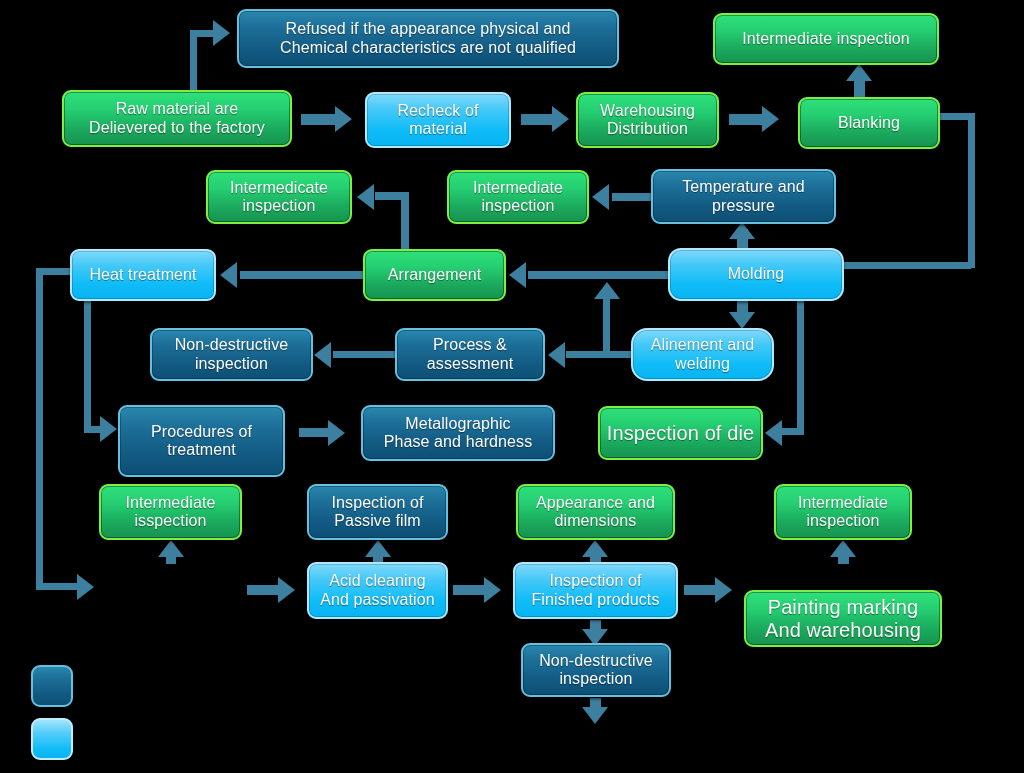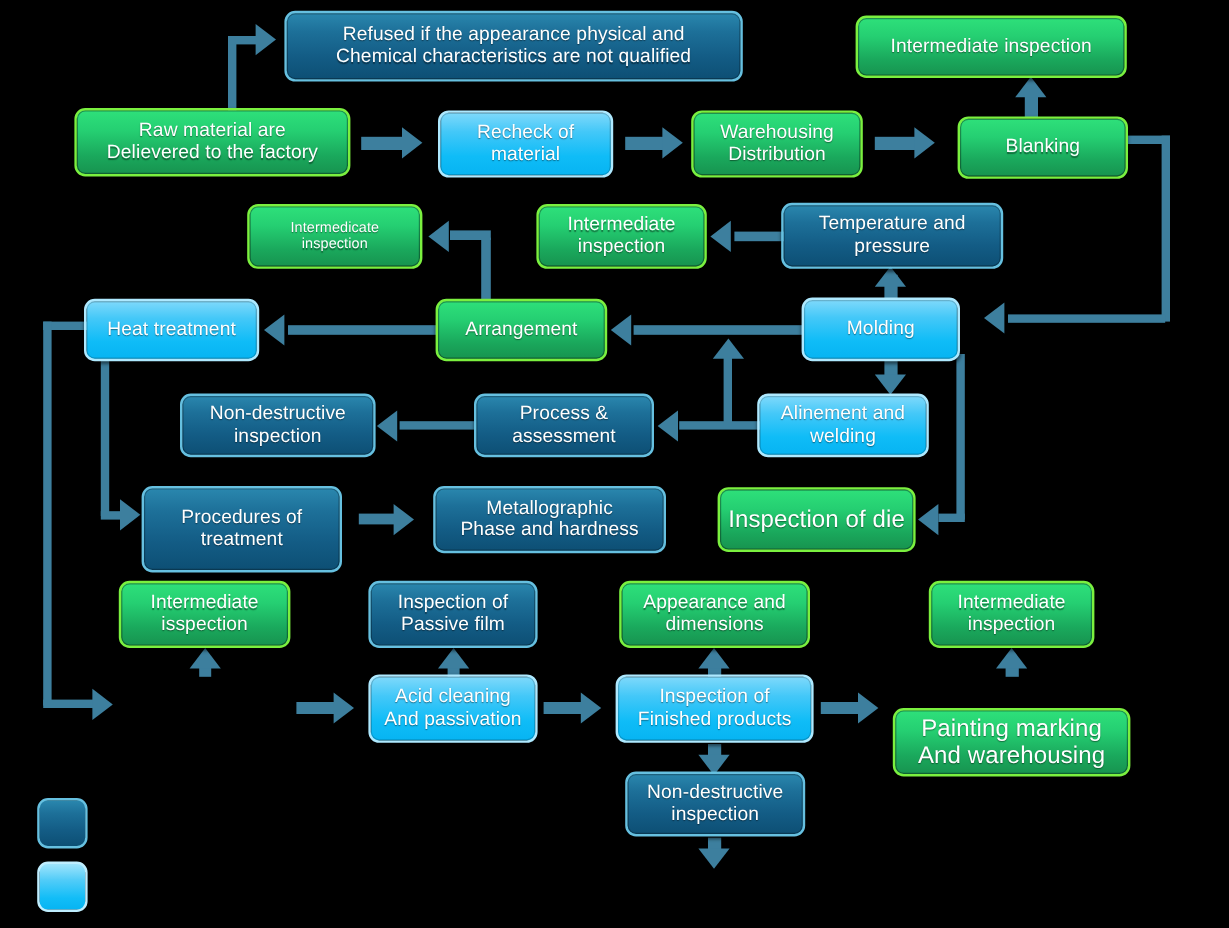--- a/index.html
+++ b/index.html
@@ -181,36 +181,36 @@
 Chemical characteristics are not qualified</div>
   <div class="node green" style="left:62px;top:90px;width:230px;height:57px;font-size:16px;">Raw material are
 Delievered  to the factory</div>
   <div class="node lightblue" style="left:365px;top:92px;width:146px;height:56px;font-size:16px;">Recheck of
 material</div>
   <div class="node green" style="left:576px;top:92px;width:143px;height:56px;font-size:16px;">Warehousing
 Distribution</div>
   <div class="node green" style="left:798px;top:97px;width:142px;height:52px;font-size:16px;">Blanking</div>
   <div class="node green" style="left:713px;top:13px;width:226px;height:52px;font-size:16px;">Intermediate inspection</div>
 
-  <div class="node green" style="left:206px;top:170px;width:146px;height:54px;font-size:12px;">Intermedicate
+  <div class="node green" style="left:206px;top:170px;width:146px;height:54px;font-size:16px;">Intermedicate
 inspection</div>
   <div class="node green" style="left:447px;top:170px;width:142px;height:54px;font-size:16px;">Intermediate
 inspection</div>
   <div class="node darkblue" style="left:651px;top:169px;width:185px;height:55px;font-size:16px;">Temperature and
 pressure</div>
 
   <div class="node green" style="left:363px;top:249px;width:143px;height:52px;font-size:16px;">Arrangement</div>
   <div class="node lightblue" style="left:70px;top:249px;width:146px;height:52px;font-size:16px;">Heat treatment</div>
-  <div class="node lightblue" style="left:668px;top:248px;width:132px;height:53px;font-size:16px;">Molding</div>
+  <div class="node lightblue" style="left:668px;top:248px;width:176px;height:53px;font-size:16px;border-radius:13px;">Molding</div>
 
   <div class="node darkblue" style="left:150px;top:328px;width:163px;height:53px;font-size:16px;">Non-destructive
 inspection</div>
   <div class="node darkblue" style="left:395px;top:328px;width:150px;height:53px;font-size:16px;">Process &amp;
 assessment</div>
-  <div class="node lightblue" style="left:631px;top:328px;width:143px;height:53px;font-size:16px;">Alinement and
+  <div class="node lightblue" style="left:631px;top:328px;width:143px;height:53px;font-size:16px;border-radius:16px;">Alinement and
 welding</div>
 
   <div class="node darkblue" style="left:118px;top:405px;width:167px;height:72px;font-size:16px;">Procedures of
 treatment</div>
   <div class="node darkblue" style="left:361px;top:405px;width:194px;height:56px;font-size:16px;">Metallographic
 Phase and hardness</div>
   <div class="node green" style="left:598px;top:406px;width:165px;height:54px;font-size:20px;">Inspection of die</div>
 
   <div class="node green" style="left:99px;top:484px;width:143px;height:56px;font-size:16px;">Intermediate
 isspection</div>

